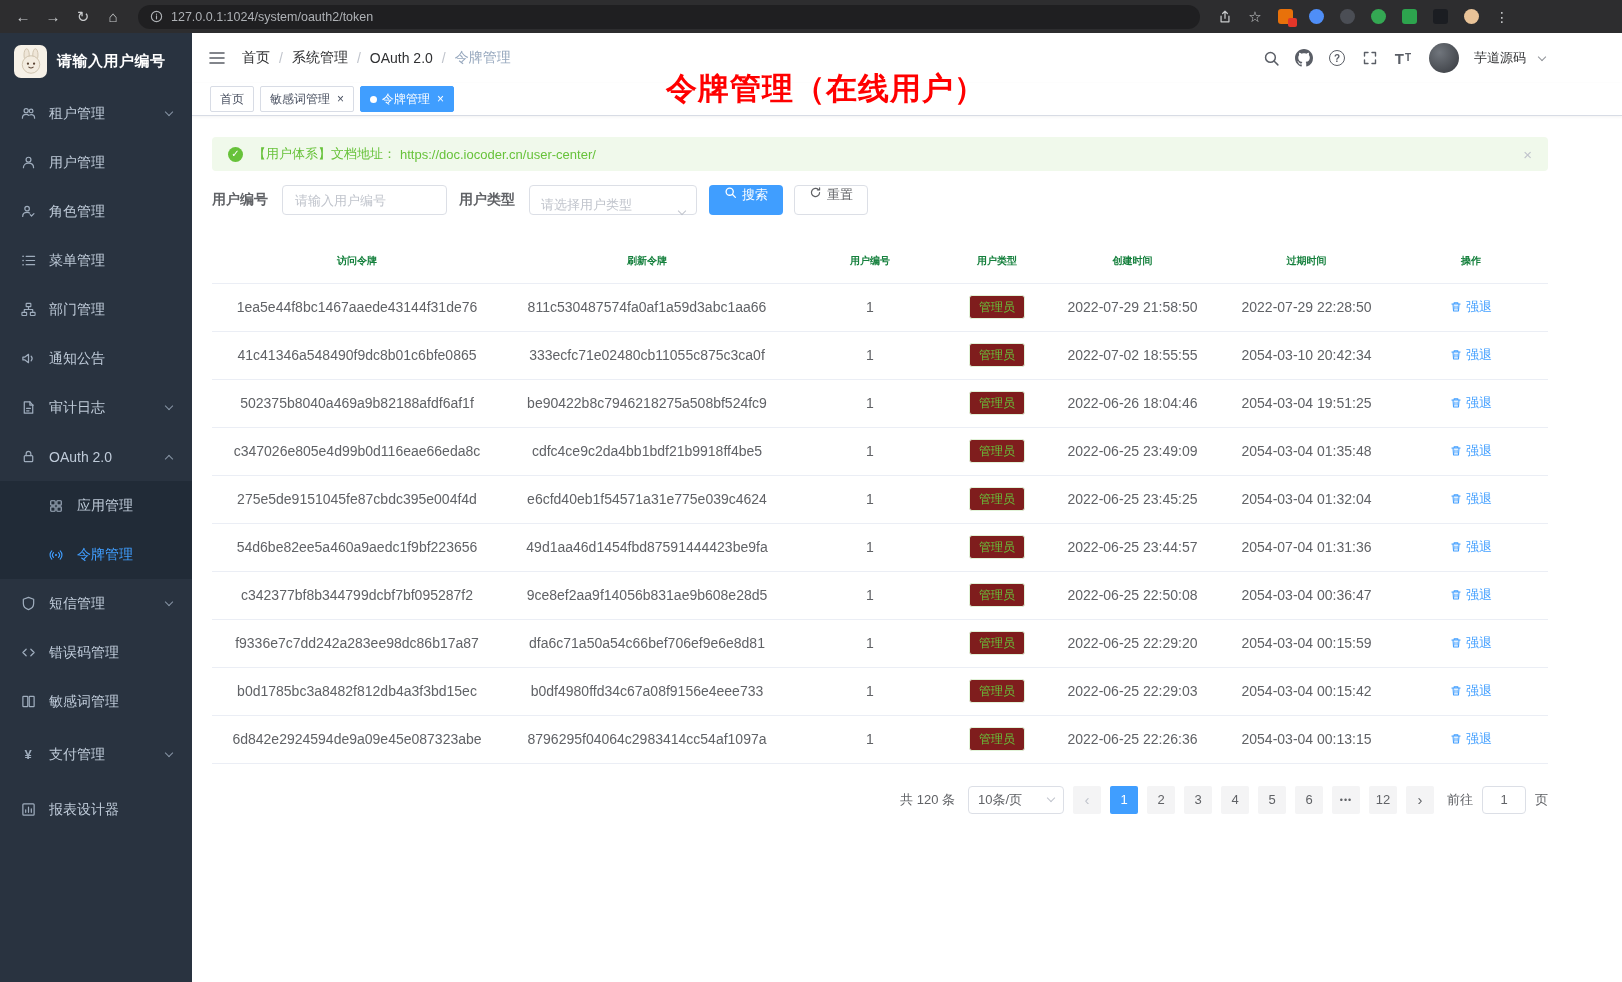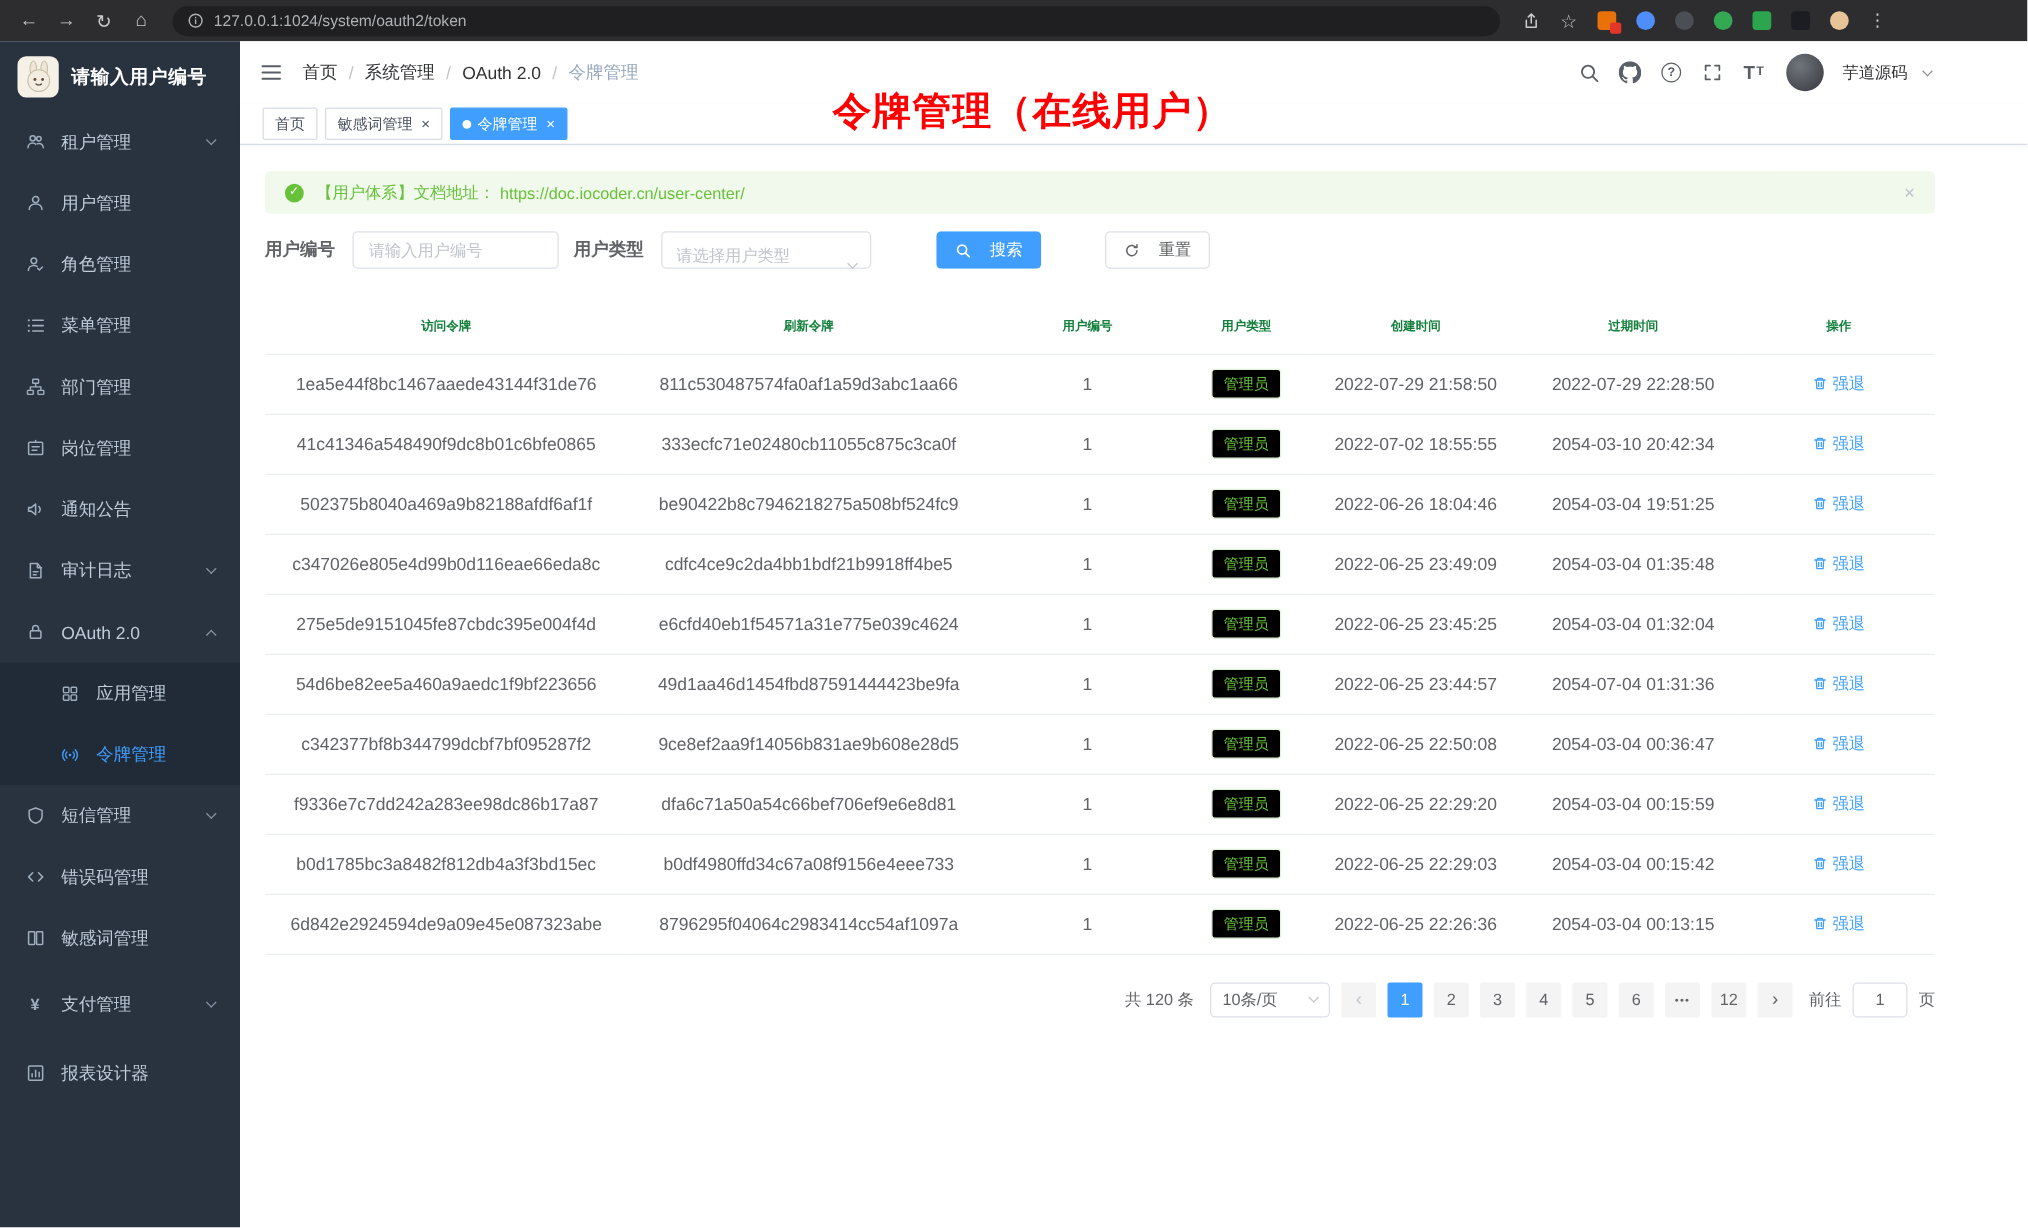--- a/index.html
+++ b/index.html
@@ -65,30 +65,30 @@
   .alert-link { margin-left:4px; text-decoration:none; cursor:pointer; }
   .alert-close { margin-left:auto; color:#c0c4cc; font-size:15px; cursor:pointer; }
 
   
   .filters { display:flex; align-items:center; margin-top:8px; height:42px; }
   .f-label { font-size:14px; font-weight:bold; color:#606266; margin-right:14px; white-space:nowrap; }
   .f-input { width:165px; height:30px; border:1px solid #dcdfe6; border-radius:4px; padding:0 12px; font-size:13px; color:#606266; outline:none; margin-right:12px; font-family:inherit; }
   .f-input::placeholder { color:#c0c4cc; }
   .f-select { width:168px; height:30px; border:1px solid #dcdfe6; border-radius:4px; display:flex; align-items:flex-end; justify-content:space-between; padding:0 11px; font-size:13px; color:#c0c4cc; margin-right:12px; cursor:pointer; }
   .sel-caret { width:6px; height:6px; border-right:1.3px solid #c0c4cc; border-bottom:1.3px solid #c0c4cc; transform:rotate(45deg); margin-top:-3px; }
-  .btn { height:30px; border-radius:4px; display:inline-flex; align-items:center; gap:15px; font-size:13px; padding:0 14px; cursor:pointer; border:1px solid transparent; font-family:inherit;margin-left:40px; }
+  .btn { height:30px; border-radius:4px; display:inline-flex; align-items:flex-start; gap:5px; font-size:13px; padding:0 14px; cursor:pointer; border:1px solid transparent; font-family:inherit; }
   .btn-primary { background:#409eff; color:#fff; margin-right:11px; }
   .btn-plain { background:#fff; border-color:#dcdfe6; color:#606266; }
 
   
   .table-wrap { margin-top:18px; }
   table { width:100%; border-collapse:collapse; table-layout:fixed; }
   thead th { height:44px; font-size:10px; font-weight:bold; color:#15803d; text-align:center; border-bottom:1px solid #ebeef5; }
   tbody td { height:48px; font-size:14px; color:#606266; text-align:center; border-bottom:1px solid #ebeef5; white-space:nowrap; overflow:hidden; }
-  .tag-success { display:inline-block; padding:0 9px; height:24px; line-height:22px; font-size:12px; color:#67c23a; background:#000000; border:1px solid #e1f3d8; border-radius:3px; }
+  .tag-success { display:inline-block; padding:0 9px; height:24px; line-height:22px; font-size:12px; color:#67c23a; background:#7f1d1d; border:1px solid #e1f3d8; border-radius:3px; }
   .act { display:inline-flex; align-items:center; gap:4px; color:#409eff; font-size:13px; cursor:pointer; }
 
   
   .pager { display:flex; align-items:center; justify-content:flex-end; gap:9px; margin-top:22px; font-size:13px; color:#606266; }
   .pg-total { margin-right:4px; }
   .pg-size { width:96px; height:28px; border:1px solid #dcdfe6; border-radius:4px; display:flex; align-items:center; justify-content:space-between; padding:0 9px; cursor:pointer; color:#606266; }
   .page-btn { min-width:28px; height:28px; padding:0 4px; border-radius:2px; background:#f4f4f5; color:#606266; display:flex; align-items:center; justify-content:center; font-size:13px; cursor:pointer; }
   .page-btn.active { background:#409eff; color:#fff; }
   .page-btn.nav { font-size:15px; }
   .page-btn.disabled { color:#c0c4cc; }
@@ -201,29 +201,20 @@
             <svg width="15" height="15" viewBox="0 0 16 16" fill="none" stroke="currentColor" stroke-width="1.2" stroke-linejoin="round">
               <rect x="5.5" y="1.5" width="5" height="3.4" rx=".5"></rect>
               <rect x="1" y="11" width="5" height="3.4" rx=".5"></rect>
               <rect x="10" y="11" width="5" height="3.4" rx=".5"></rect>
               <path d="M8 4.9v3.1M3.5 11V8h9v3"></path>
             </svg>
           </span>
         <span>部门管理</span>
       </div>
 
-      <div class="menu-item">
-        <span class="mico">
-            <svg width="15" height="15" viewBox="0 0 16 16" fill="none" stroke="currentColor" stroke-width="1.3" stroke-linecap="round" stroke-linejoin="round">
-              <rect x="2" y="3" width="12" height="10.5" rx="1"></rect>
-              <path d="M8 3V1.5M5 6.8h6M5 9.8h4"></path>
-            </svg>
-          </span>
-        <span>岗位管理</span>
-      </div>
 
 
       <div class="menu-item">
         <span class="mico">
             <svg width="15" height="15" viewBox="0 0 16 16" fill="none" stroke="currentColor" stroke-width="1.3" stroke-linecap="round" stroke-linejoin="round">
               <path d="M2 6.5v3h2.2L8 12.5v-9L4.2 6.5z"></path>
               <path d="M10.8 5.5a3.8 3.8 0 0 1 0 5"></path>
             </svg>
           </span>
         <span>通知公告</span>

